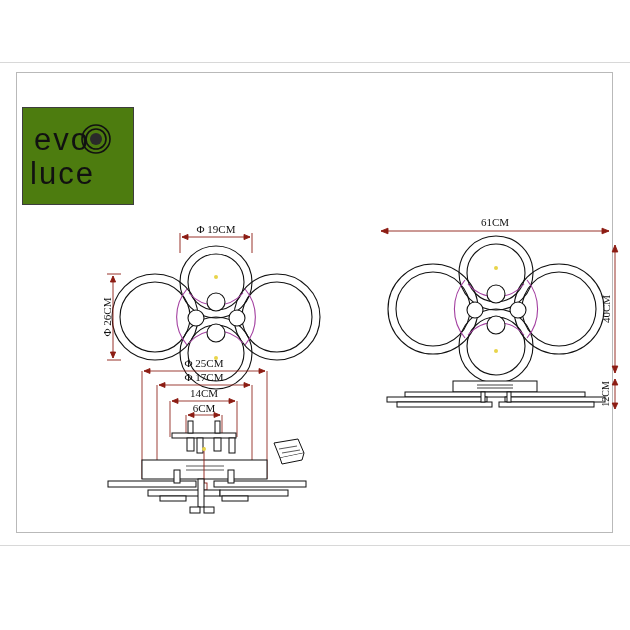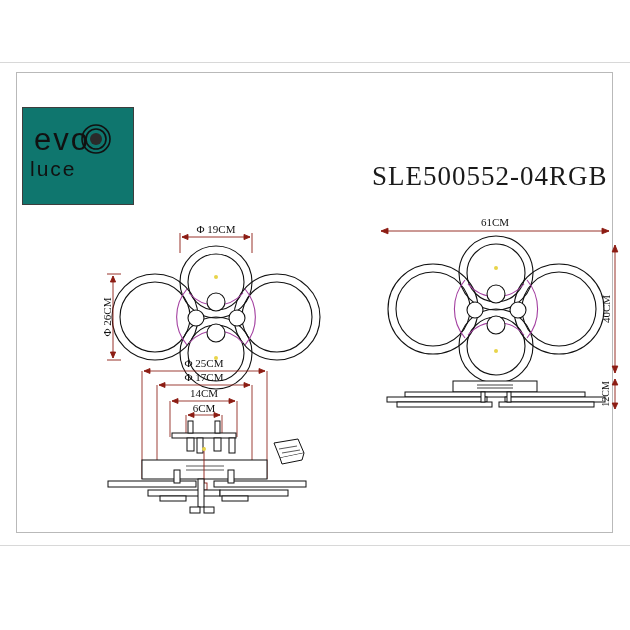--- a/index.html
+++ b/index.html
@@ -6,23 +6,23 @@
   body{width:630px;height:630px;font-family:"Liberation Sans",sans-serif;overflow:hidden;}
 
   .page{position:relative;width:630px;height:630px;background:#fff;}
 
   .rule-top{position:absolute;left:0;top:62px;width:630px;height:1px;background:#d8d8d8;}
   .rule-bottom{position:absolute;left:0;top:545px;width:630px;height:1px;background:#d8d8d8;}
 
   .sheet{position:absolute;left:16px;top:72px;width:597px;height:461px;border:1px solid #b9b9b9;background:#fff;box-sizing:border-box;}
 
   
-  .logo-box{position:absolute;left:5px;top:34px;width:112px;height:98px;border:1px solid #3d3d3d;background:#0f766e;box-sizing:border-box;}
+  .logo-box{position:absolute;left:5px;top:34px;width:112px;height:98px;border:1px solid #3d3d3d;background:#4d7c0f;box-sizing:border-box;}
   .logo-l1{position:absolute;left:11px;top:16px;font-size:31px;letter-spacing:2px;color:#111;line-height:1;}
-  .logo-l2{position:absolute;left:7px;top:50px;font-size:21px;letter-spacing:2px;color:#111;line-height:1;}
+  .logo-l2{position:absolute;left:7px;top:50px;font-size:31px;letter-spacing:2px;color:#111;line-height:1;}
   .logo-target{position:absolute;left:58px;top:16px;width:30px;height:30px;}
 
   .model{position:absolute;left:355px;top:88px;font-family:"Liberation Serif",serif;font-size:27px;letter-spacing:1px;color:#1a1a1a;white-space:nowrap;}
 
   
   .view{position:absolute;}
   .view svg{display:block;overflow:visible;}
 
   .v-topleft{left:80px;top:140px;margin-top:14px;}
   .v-topright{left:360px;top:148px;}
@@ -44,21 +44,20 @@
     <div class="logo-box">
       <div class="logo-l1">evo</div>
       <div class="logo-l2">luce</div>
       <svg class="logo-target" viewBox="0 0 30 30">
         <circle cx="15" cy="15" r="14" fill="none" stroke="#111" stroke-width="1.6"></circle>
         <circle cx="15" cy="15" r="10" fill="none" stroke="#111" stroke-width="1.6"></circle>
         <circle cx="15" cy="15" r="6" fill="#2a2a2a"></circle>
       </svg>
     </div>
 
-    <div class="model">SLE500552-04RGB</div>
 
     <div class="view v-topleft">
       <svg width="250" height="170" viewBox="0 0 250 170">
         <g stroke="#111" fill="none" stroke-width="1.1">
 
           <circle cx="58" cy="90" r="43"></circle>
             <circle cx="58" cy="90" r="35"></circle>
 
           <circle cx="180" cy="90" r="43"></circle>
             <circle cx="180" cy="90" r="35"></circle>

